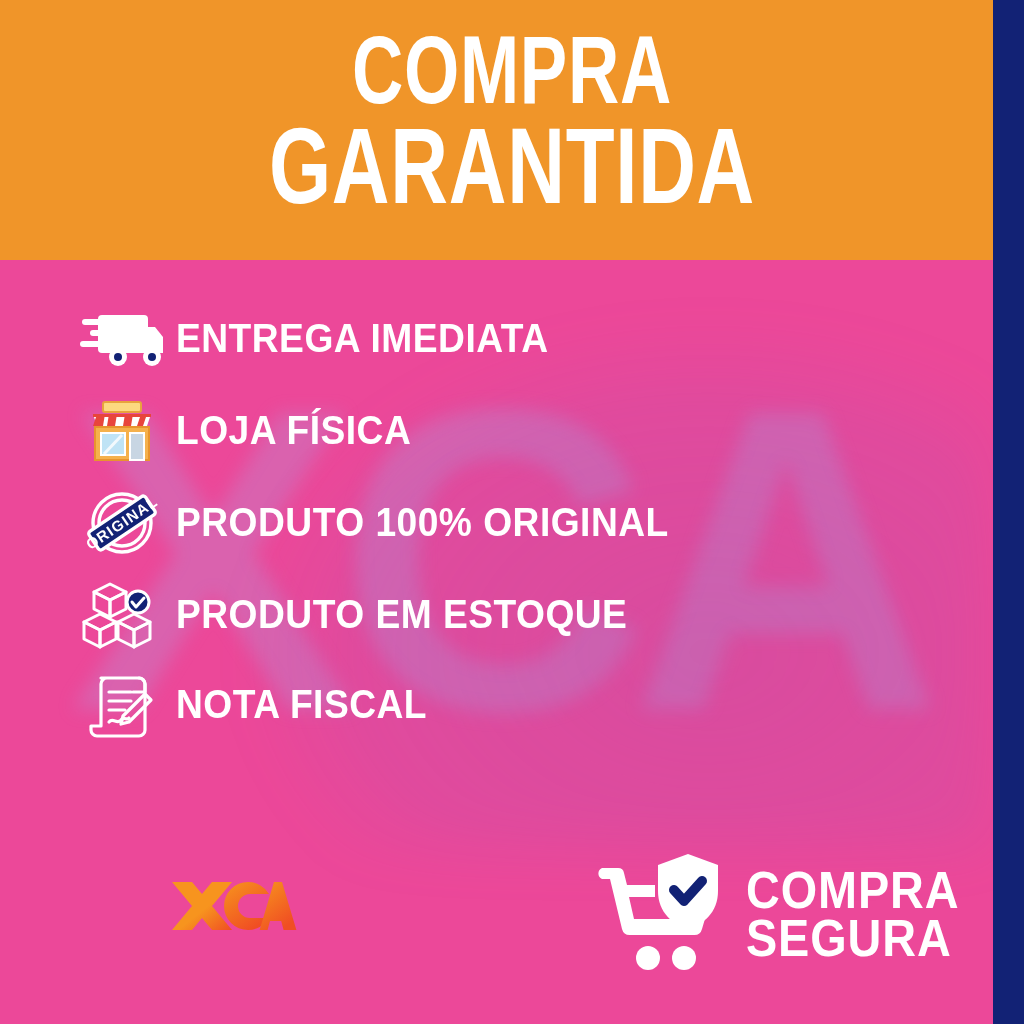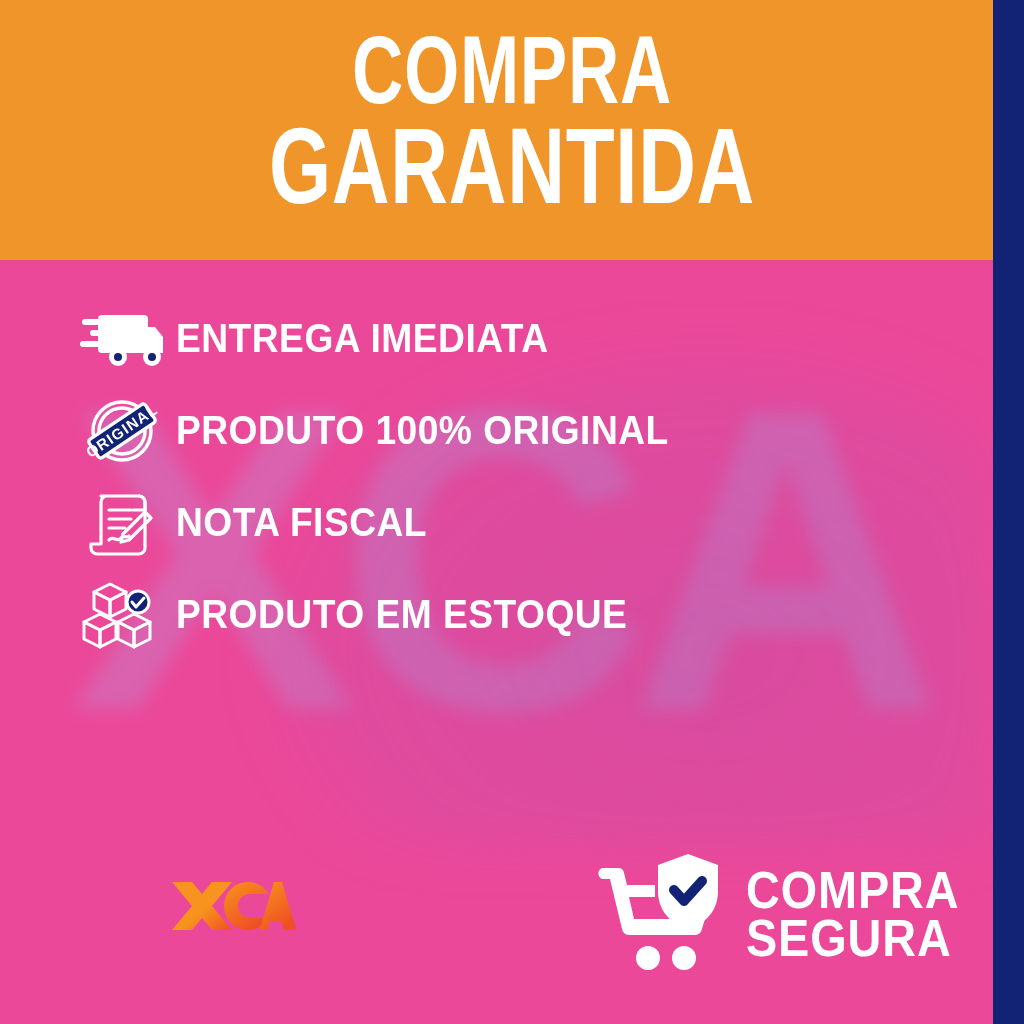--- a/index.html
+++ b/index.html
@@ -74,52 +74,55 @@
             <circle cx="38" cy="48" r="9"></circle>
             <circle cx="72" cy="48" r="9"></circle>
           </g>
           <circle cx="38" cy="48" r="4" fill="#122275"></circle>
           <circle cx="72" cy="48" r="4" fill="#122275"></circle>
         </svg>
       </div>
       <div class="lbl">ENTREGA IMEDIATA</div>
     </div>
 
+    <div class="row" style="margin-bottom:14px;">
+      <div class="ico">
+        <svg width="66" height="62" viewBox="0 0 66 62">
+          <rect x="14" y="2" width="38" height="10" rx="2" fill="#FCD980" stroke="#E8A33D" stroke-width="2"></rect>
+          <path d="M4 14 h58 l-4 12 h-50 z" fill="#FFFFFF"></path>
+          <g>
+            <path d="M4 14 h8 l-2 12 h-10 z" fill="#E8453C" transform="translate(4,0)"></path>
+            <path d="M20 14 h8 l-2 12 h-8 z" fill="#E8453C"></path>
+            <path d="M36 14 h8 l-2 12 h-8 z" fill="#E8453C"></path>
+            <path d="M52 14 h6 l-4 12 h-6 z" fill="#E8453C"></path>
+          </g>
+          <rect x="4" y="14" width="58" height="3" fill="#E8453C"></rect>
+          <rect x="6" y="27" width="54" height="33" fill="#F5B14C" stroke="#E8942E" stroke-width="2"></rect>
+          <rect x="12" y="33" width="24" height="22" fill="#BFE3F5" stroke="#FFFFFF" stroke-width="2"></rect>
+          <rect x="41" y="33" width="14" height="27" fill="#C8D6E3" stroke="#FFFFFF" stroke-width="2"></rect>
+          <path d="M15 54 L33 35" stroke="#FFFFFF" stroke-width="3" opacity=".8"></path>
+        </svg>
+      </div>
+      <div class="lbl">LOJA FÍSICA</div>
+    </div>
 
     <div class="row" style="margin-bottom:14px;">
       <div class="ico">
         <svg width="76" height="72" viewBox="0 0 76 72">
           <g fill="none" stroke="#FFFFFF" stroke-width="3.4">
             <circle cx="38" cy="36" r="29"></circle>
             <circle cx="38" cy="36" r="23"></circle>
           </g>
           <g transform="rotate(-34 38 36)">
             <rect x="4" y="25" width="68" height="22" rx="3" fill="#122275" stroke="#FFFFFF" stroke-width="3.4"></rect>
             <text x="38" y="41" text-anchor="middle" fill="#FFFFFF" font-size="15" font-weight="700" letter-spacing="1.2" font-family="Liberation Sans, sans-serif">ORIGINAL</text>
           </g>
         </svg>
       </div>
       <div class="lbl">PRODUTO 100% ORIGINAL</div>
-    </div>
-
-    <div class="row" style="margin-bottom:14px;">
-      <div class="ico">
-        <svg width="74" height="74" viewBox="0 0 74 74">
-          <g fill="none" stroke="#FFFFFF" stroke-width="3.2" stroke-linecap="round" stroke-linejoin="round">
-            <path d="M16 10 h38 a6 6 0 0 1 6 6 v46 a6 6 0 0 1 -6 6 h-42 a6 6 0 0 1 -6 -6 v-4 h10 v-42 a6 6 0 0 1 6 -6 z"></path>
-            <path d="M54 10 a6 6 0 0 1 6 6 v8 h-12"></path>
-            <path d="M24 24 h22"></path>
-              <path d="M24 33 h22"></path>
-              <path d="M24 42 h16"></path>
-            <path d="M24 54 c4 -5 8 3 12 -2 c3 -4 6 1 8 -2"></path>
-            <path d="M60 26 l6 6 l-22 22 l-8 2 l2 -8 z"></path>
-          </g>
-        </svg>
-      </div>
-      <div class="lbl">NOTA FISCAL</div>
     </div>
 
     <div class="row" style="margin-bottom:12px;">
       <div class="ico">
         <svg width="80" height="70" viewBox="0 0 80 70">
           <g fill="none" stroke="#FFFFFF" stroke-width="3" stroke-linejoin="round">
             <path d="M28 4 l16 8 l-16 8 l-16 -8 z"></path>
             <path d="M12 12 v17 l16 8 v-17 z"></path>
             <path d="M44 12 v17 l-16 8 v-17 z"></path>
             <path d="M18 34 l16 8 l-16 8 l-16 -8 z"></path>
@@ -127,20 +130,37 @@
             <path d="M34 42 v17 l-16 8 v-17 z"></path>
             <path d="M52 34 l16 8 l-16 8 l-16 -8 z"></path>
             <path d="M36 42 v17 l16 8 v-17 z"></path>
             <path d="M68 42 v17 l-16 8 v-17 z"></path>
           </g>
           <circle cx="56" cy="22" r="11" fill="#122275" stroke="#FFFFFF" stroke-width="3"></circle>
           <path d="M50 22 l4 5 l8 -9" fill="none" stroke="#FFFFFF" stroke-width="3" stroke-linecap="round" stroke-linejoin="round"></path>
         </svg>
       </div>
       <div class="lbl">PRODUTO EM ESTOQUE</div>
+    </div>
+
+    <div class="row" style="margin-bottom:14px;">
+      <div class="ico">
+        <svg width="74" height="74" viewBox="0 0 74 74">
+          <g fill="none" stroke="#FFFFFF" stroke-width="3.2" stroke-linecap="round" stroke-linejoin="round">
+            <path d="M16 10 h38 a6 6 0 0 1 6 6 v46 a6 6 0 0 1 -6 6 h-42 a6 6 0 0 1 -6 -6 v-4 h10 v-42 a6 6 0 0 1 6 -6 z"></path>
+            <path d="M54 10 a6 6 0 0 1 6 6 v8 h-12"></path>
+            <path d="M24 24 h22"></path>
+              <path d="M24 33 h22"></path>
+              <path d="M24 42 h16"></path>
+            <path d="M24 54 c4 -5 8 3 12 -2 c3 -4 6 1 8 -2"></path>
+            <path d="M60 26 l6 6 l-22 22 l-8 2 l2 -8 z"></path>
+          </g>
+        </svg>
+      </div>
+      <div class="lbl">NOTA FISCAL</div>
     </div>
 
 
   </div>
 
   <div id="footer">
 
     <div id="logo">
       <svg width="130" height="74" viewBox="0 0 130 74">
         <defs>

